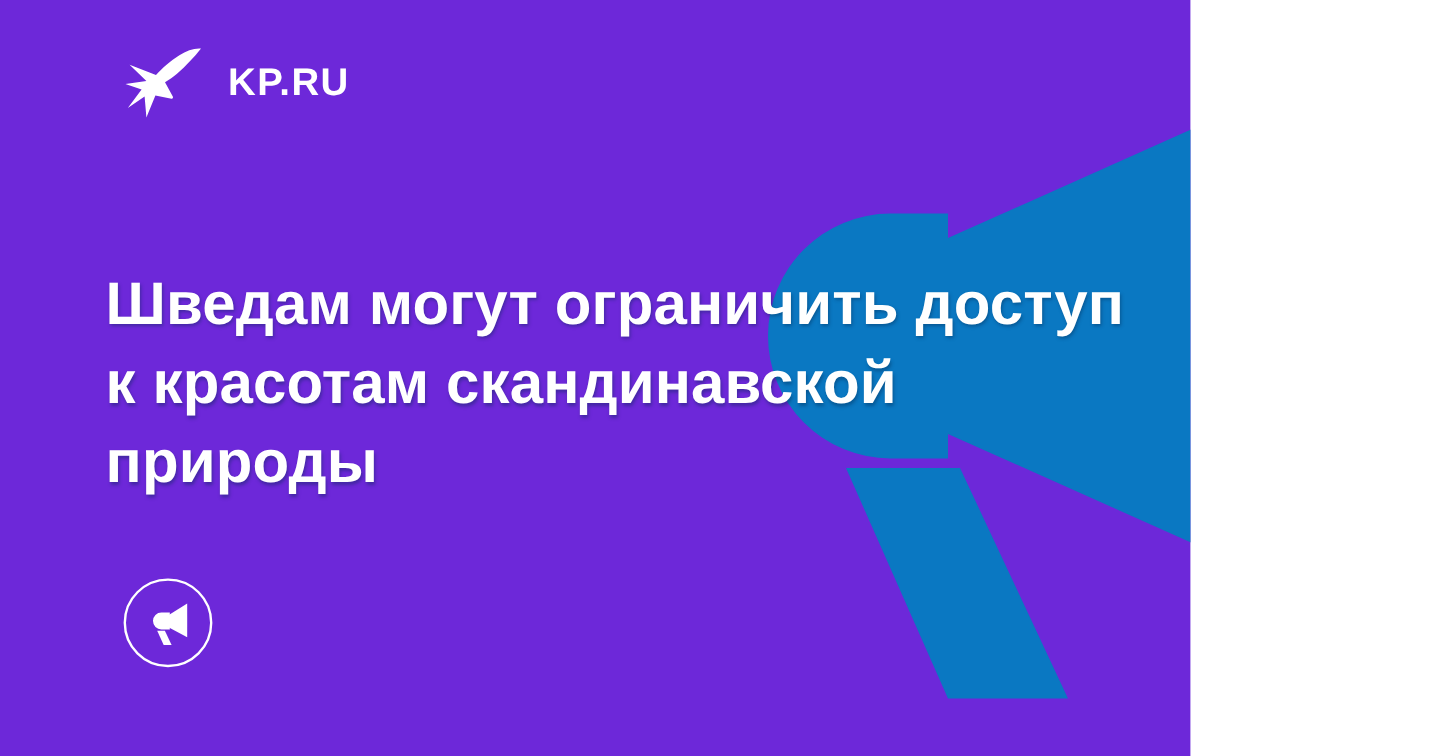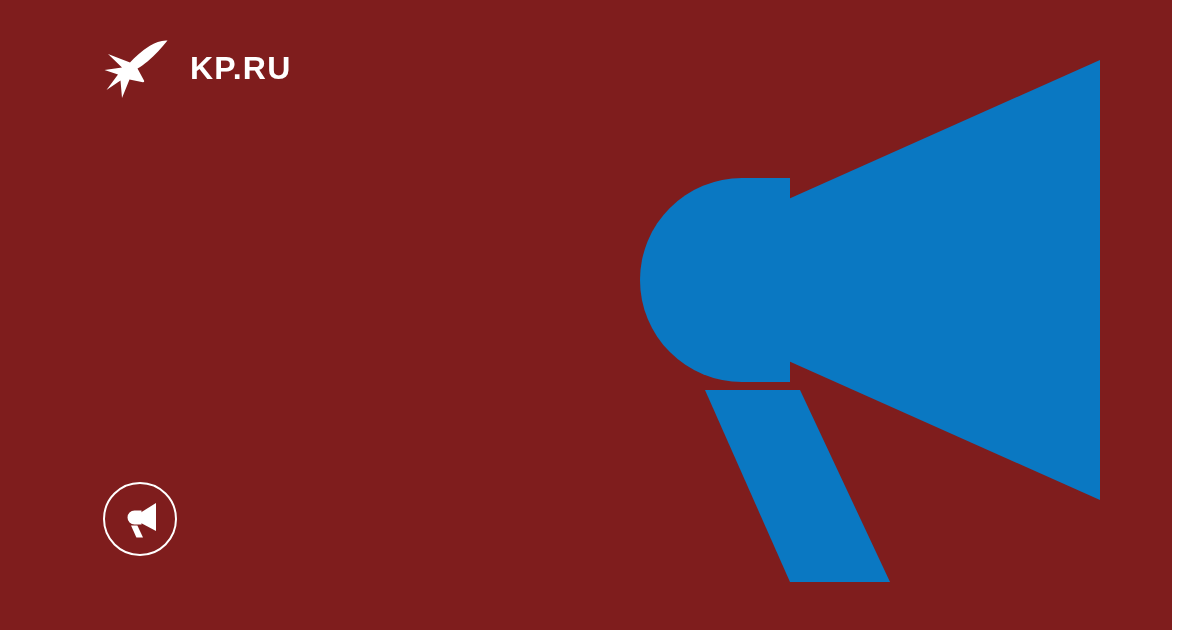--- a/index.html
+++ b/index.html
@@ -4,24 +4,24 @@
 <style>
   html, body {
     margin: 0;
     padding: 0;
     background: #ffffff;
   }
   * { box-sizing: border-box; }
 
   .card {
     position: relative;
-    width: 1172px;
+    width: 992px;
     height: 630px;
     overflow: hidden;
-    background: #7f1d1d;
+    background: #6d28d9;
     font-family: "Liberation Sans", "DejaVu Sans", sans-serif;
   }
 
   
   .watermark {
     position: absolute;
     inset: 0;
     width: 1200px;
     height: 630px;
     pointer-events: none;
@@ -106,20 +106,25 @@
         <path d="M63.5,4.5 C58,11.5 51,19 43.5,25.5 C40.5,28 37,30.5 33.5,32.5
                  L40,44.5 C40.5,45.4 39.9,46.4 38.9,46.2
                  L25.5,43.5 L18,62 L16.5,44.5 L2.5,54 L14,38.5
                  L0.5,34 L18,31.5 L4,18 L26,26.5
                  C31,21 38,14.5 45.5,10 C51.5,6.3 57.8,4 63.5,4.5 Z"></path>
       </g>
     </svg>
     <span class="brand-name">KP.RU</span>
   </div>
 
+  <h1 class="headline">
+    <span class="headline-line">Шведам могут ограничить доступ</span>
+    <span class="headline-line">к красотам скандинавской</span>
+    <span class="headline-line">природы</span>
+  </h1>
 
   <div class="badge">
     <svg class="badge-icon" viewBox="0 0 40 40" aria-hidden="true">
       <g fill="#ffffff">
 
         <path d="M36,4 L36,32 L20,23.5 L20,14 Z"></path>
 
         <path d="M14.5,11.5 L21.5,11.5 L21.5,25.5 L14.5,25.5
                  A7,7 0 0 1 14.5,11.5 Z"></path>
 

